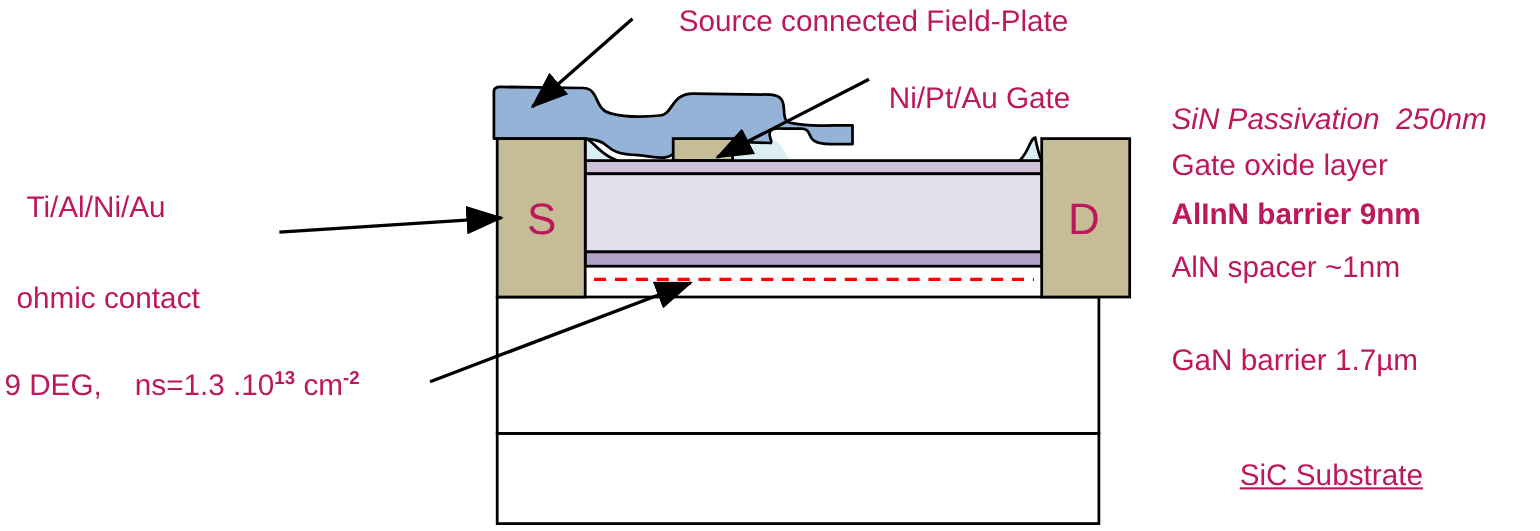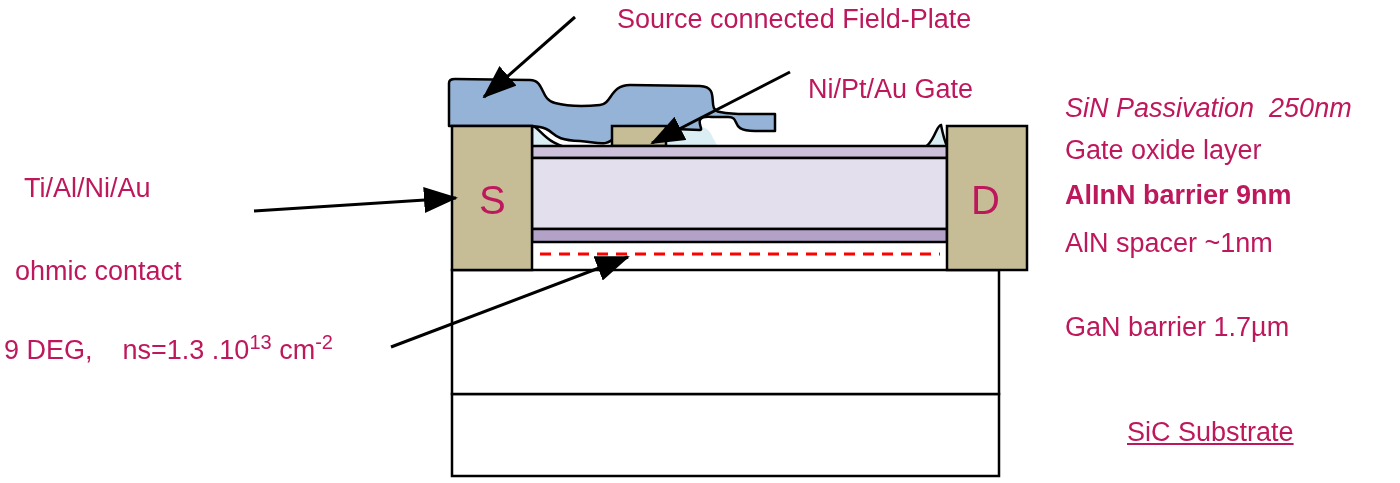--- a/index.html
+++ b/index.html
@@ -1,20 +1,20 @@
 <!DOCTYPE html>
 <html><head>
 <meta charset="utf-8">
 <style>
   html, body { margin:0; padding:0; background:#ffffff; }
   body { width:1400px; height:483px; position:relative; overflow:hidden; font-family:"Liberation Sans", sans-serif; }
   svg { position:absolute; left:0; top:0; }
   .lbl { position:absolute; color:#be185d; font-size:27px; white-space:nowrap; line-height:1; font-family:"Liberation Sans", sans-serif; }
   .contact-letter { font-size:40px; }
-  sup { font-size:20px; vertical-align:super; line-height:0; }
+  sup { font-size:17px; vertical-align:super; line-height:0;font-weight:bold; }
 </style>
 </head>
 <body>
 
 <svg width="1400" height="483" viewBox="0 0 1400 483">
   <defs>
     <marker id="ah" markerWidth="10" markerHeight="10" refX="9" refY="5" orient="auto" markerUnits="userSpaceOnUse" viewBox="0 0 10 10">
       <path d="M0,0 L10,5 L0,10 z" fill="#000"></path>
     </marker>
     <marker id="ahb" markerWidth="34" markerHeight="26" refX="32" refY="13" orient="auto" markerUnits="userSpaceOnUse">

